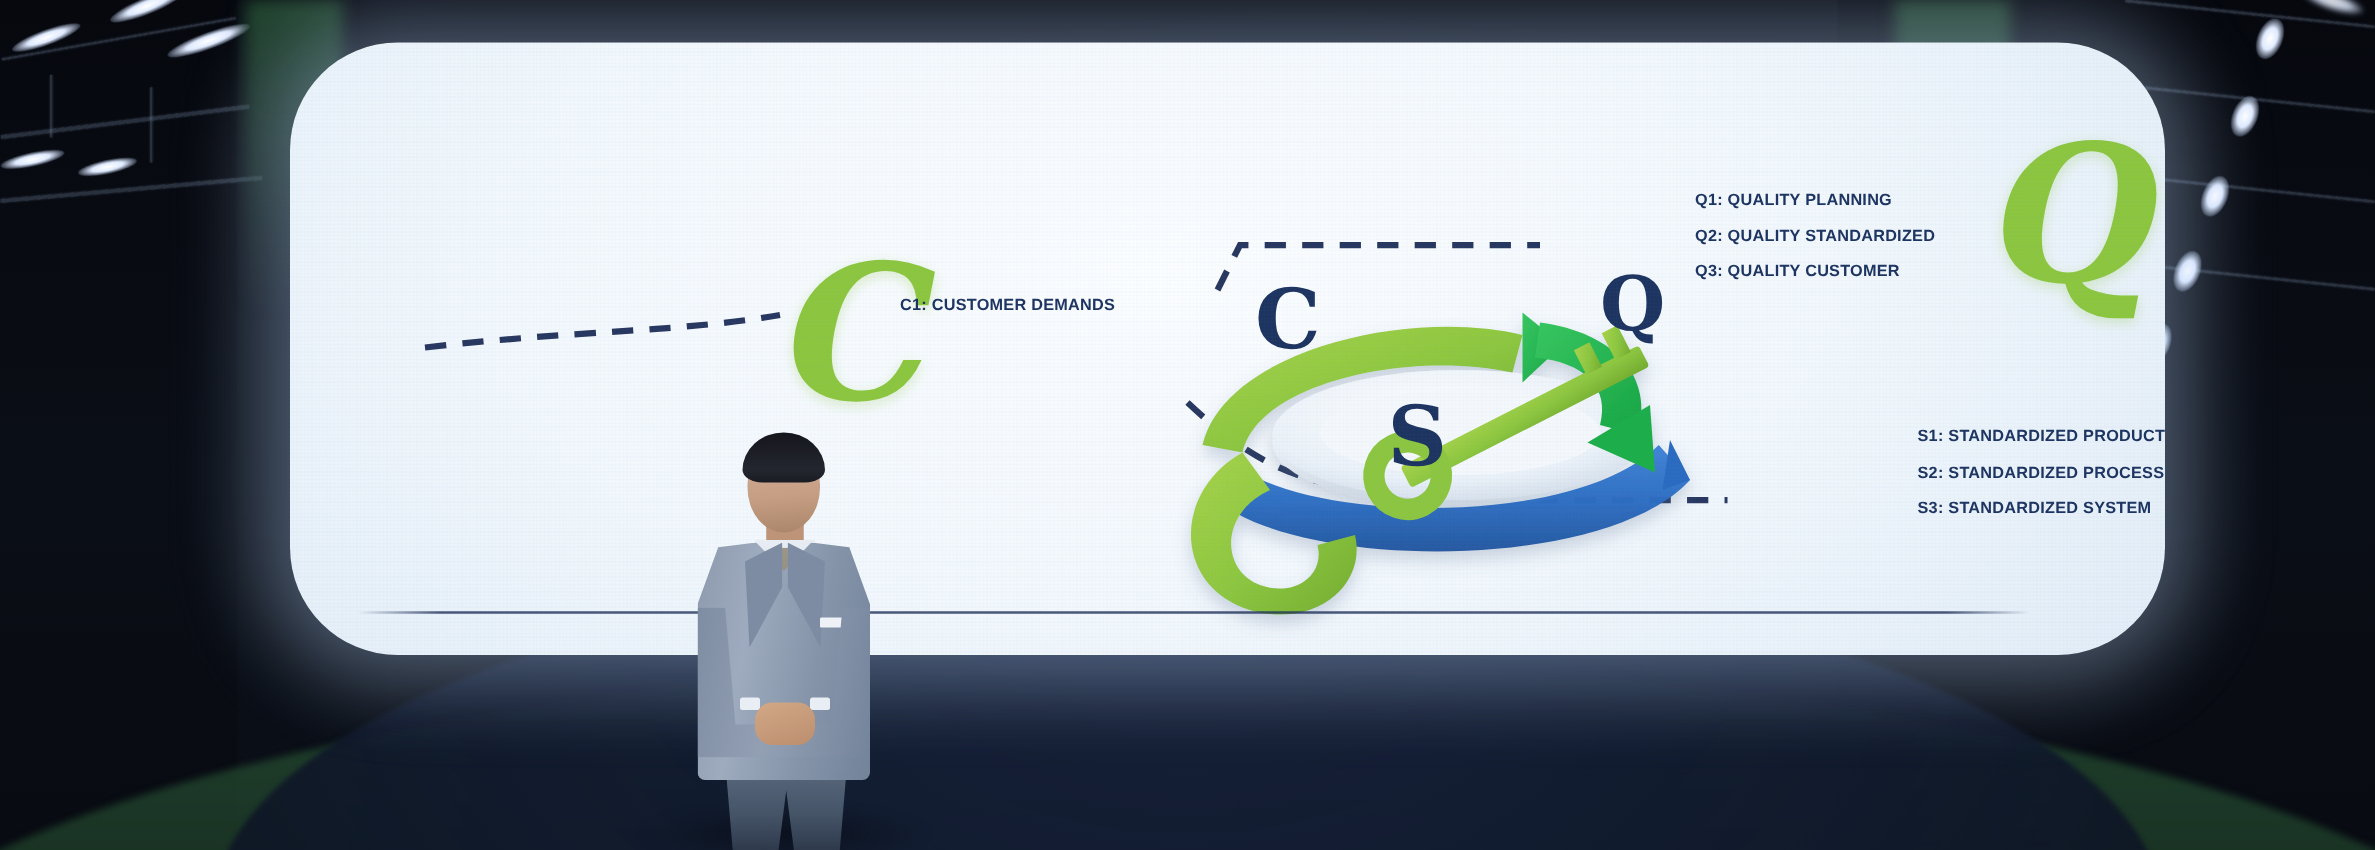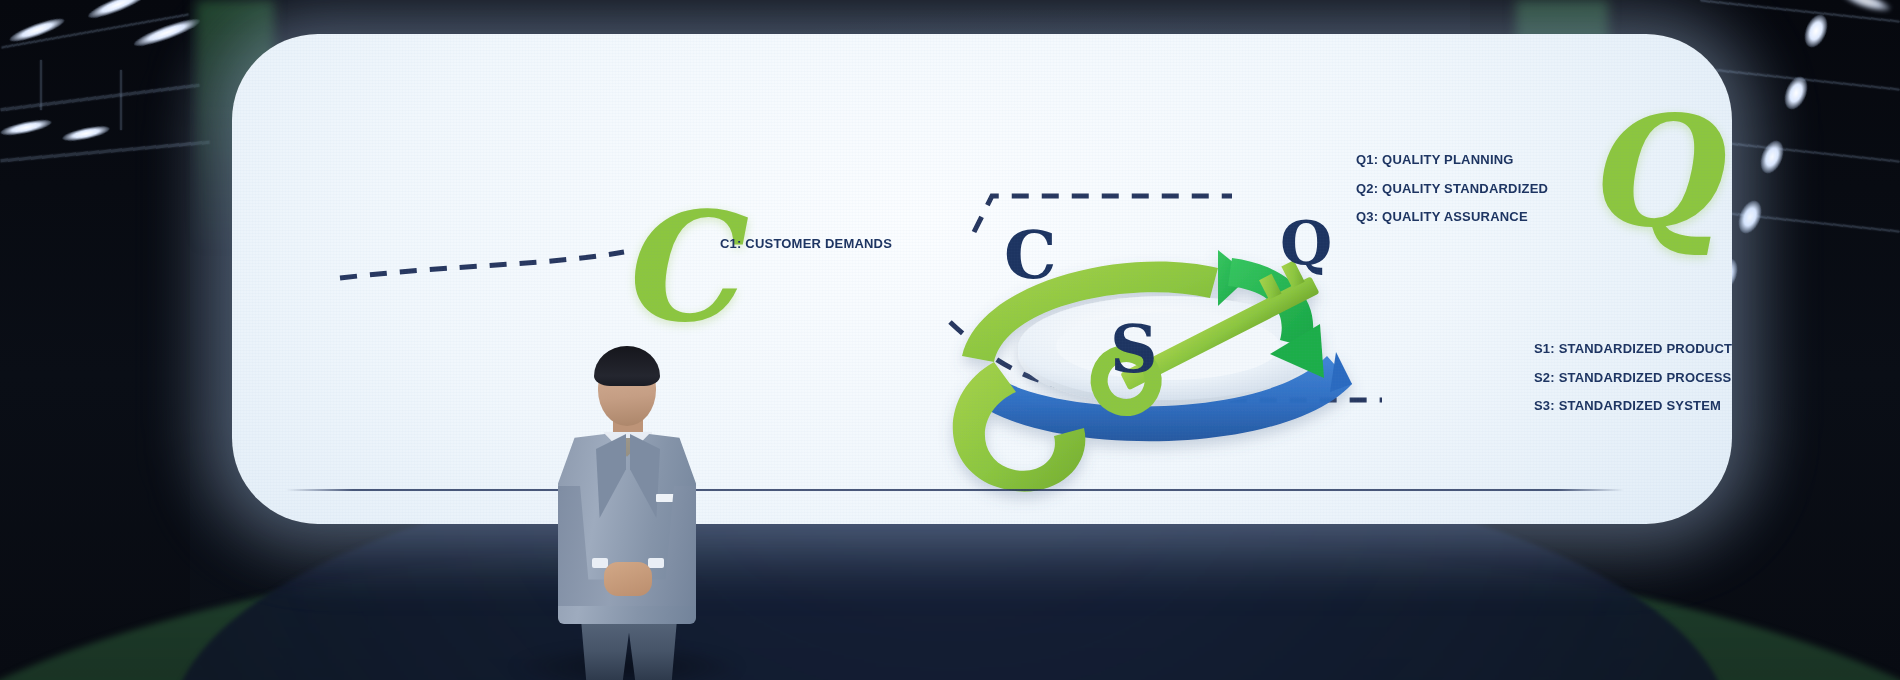--- a/index.html
+++ b/index.html
@@ -271,21 +271,21 @@
       </svg>
     </div>
 
     <div class="labels labels-c">
       <div class="line">C1: CUSTOMER DEMANDS</div>
     </div>
 
     <div class="labels labels-q">
       <div class="line">Q1: QUALITY PLANNING</div>
       <div class="line">Q2: QUALITY STANDARDIZED</div>
-      <div class="line">Q3: QUALITY ASSURANCE</div>
+      <div class="line">Q3: QUALITY CUSTOMER</div>
     </div>
 
     <div class="labels labels-s">
       <div class="line">S1: STANDARDIZED PRODUCTS</div>
       <div class="line">S2: STANDARDIZED PROCESSES</div>
       <div class="line">S3: STANDARDIZED SYSTEM</div>
     </div>
 
     <div class="panel-baseline"></div>
   </div>

